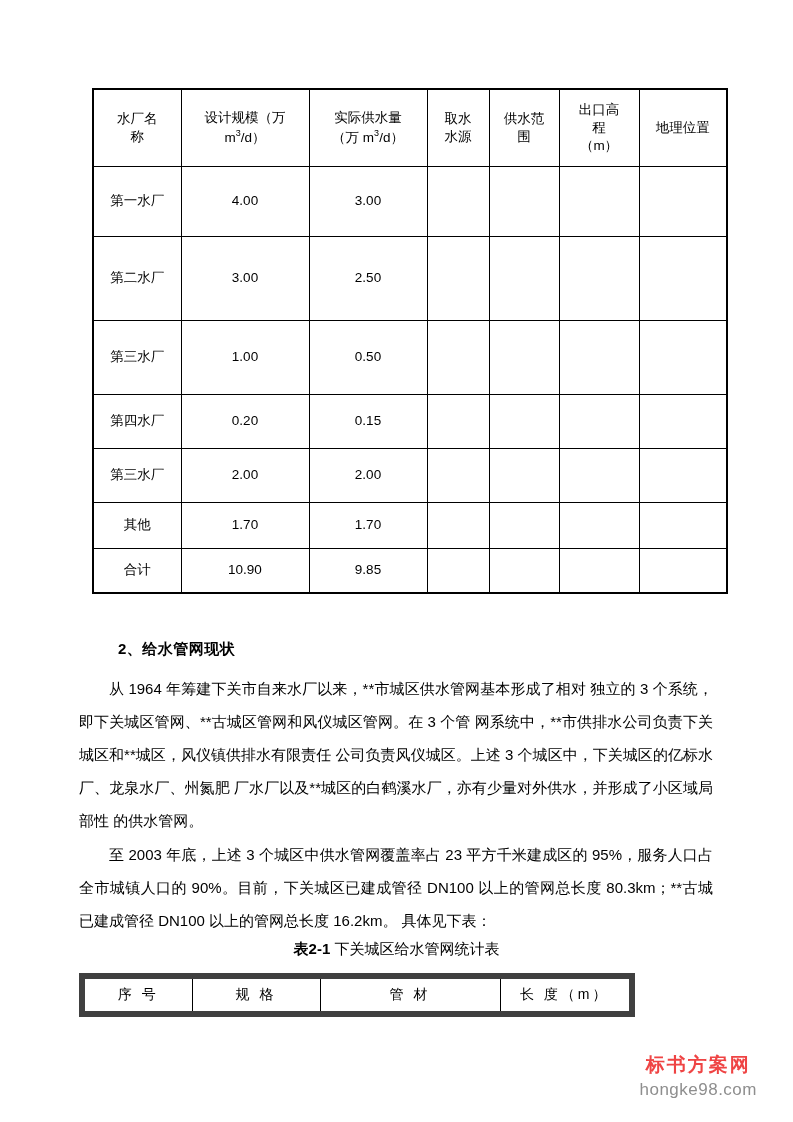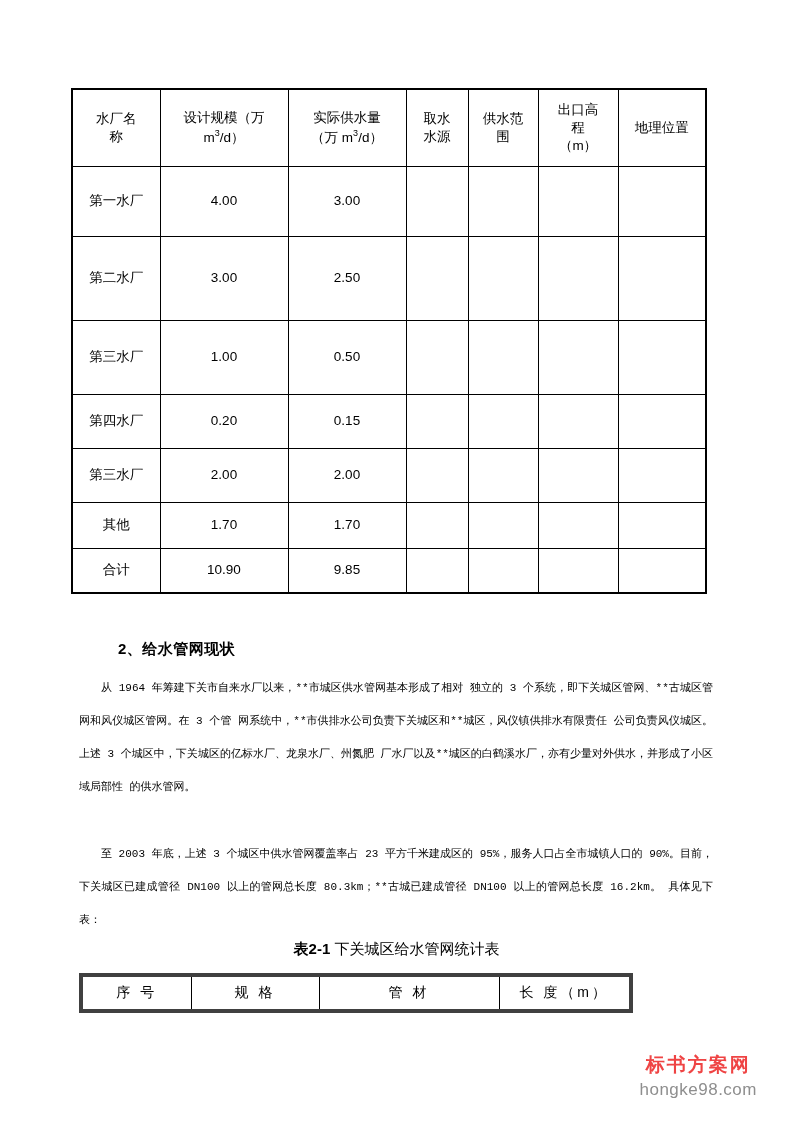--- a/index.html
+++ b/index.html
@@ -18,21 +18,21 @@
   .page {
     position: absolute;
     left: 0; top: 0;
     width: 793px;
     height: 1122px;
   }
 
   
   .table-wrap {
     position: absolute;
-    left: 71px;
+    left: 92px;
     top: 88px;
     width: 634px;
   }
   table.maintable {
     border-collapse: collapse;
     width: 634px;
     table-layout: fixed;
   }
   table.maintable td, table.maintable th {
     border: 1px solid #000000;
@@ -78,25 +78,25 @@
     top: 640px;
     font-size: 15px;
     font-weight: bold;
     font-family: "Liberation Sans", "DejaVu Sans", sans-serif;
     letter-spacing: 0.5px;
   }
   .para {
     position: absolute;
     left: 79px;
     width: 634px;
-    font-size: 11px;
+    font-size: 15px;
     line-height: 33px;
     text-align: justify;
     text-justify: inter-ideograph;
-    font-family: Liberation Mono, monospace;
+    font-family: Liberation Sans, sans-serif;
   }
   .para p {
     margin: 0;
     text-indent: 2em;
   }
   #para1 { top: 672px; }
   #para2 { top: 838px; }
 
   .tbl-caption {
     position: absolute;
@@ -113,21 +113,21 @@
   .table2-wrap {
     position: absolute;
     left: 79px;
     top: 973px;
     width: 550px;
   }
   table.table2 {
     border-collapse: collapse;
     width: 550px;
     table-layout: fixed;
-    border: 4px solid #404040;
+    border: 6px solid #404040;
   }
   table.table2 td {
     border: 1px solid #000000;
     height: 30px;
     text-align: center;
     vertical-align: middle;
     font-size: 14px;
     font-family: "Liberation Sans", "DejaVu Sans", sans-serif;
     letter-spacing: 3px;
   }

